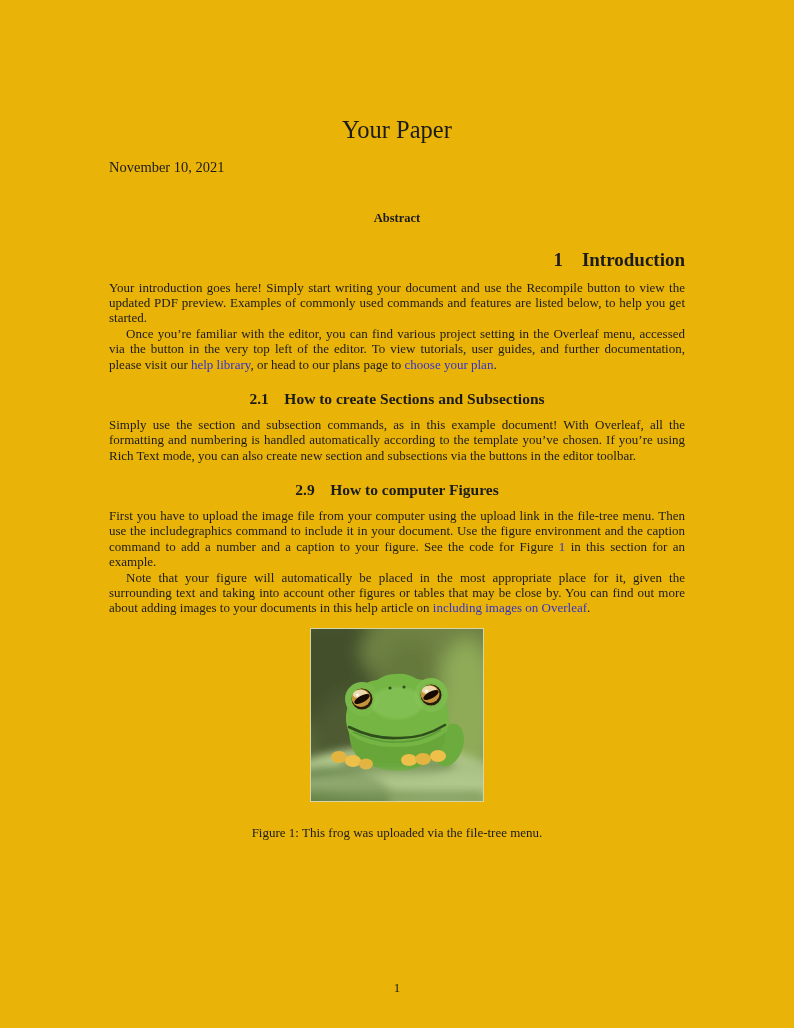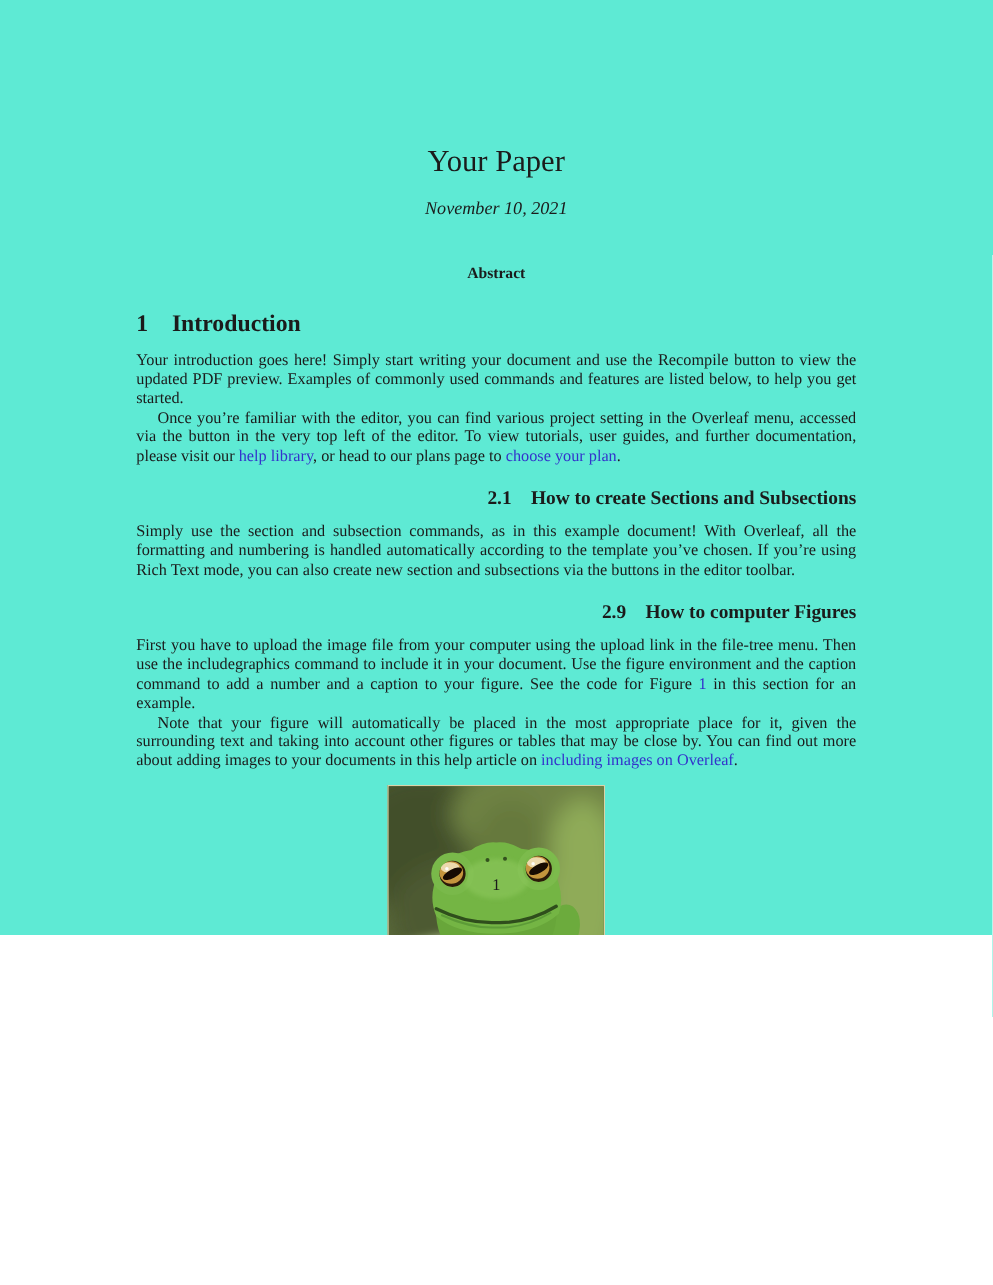--- a/index.html
+++ b/index.html
@@ -1,31 +1,31 @@
 <!DOCTYPE html>
 <html><head>
 <meta charset="utf-8">
 <style>
   html, body { margin: 0; padding: 0; background: #ffffff; }
   .page {
-    width: 794px; height: 748px; margin: 0 auto; position: relative;
-    background: #5eead4; color: #1b1b1b; overflow: hidden;
+    width: 794px; height: 1028px; margin: 0 auto; position: relative;
+    background: #eab308; color: #1b1b1b; overflow: hidden;
     font-family: "Liberation Serif", "DejaVu Serif", serif;
   }
   .content {
     width: 576px; margin: 0 auto; padding-top: 117px;
     font-size: 13px; line-height: 15.4px; text-align: justify;
   }
   .title { font-size: 24.5px; font-weight: 400; text-align: center; margin: 0; line-height: 1.1; }
   .author { font-size: 14.5px; text-align: center; margin-top: 19px; }
-  .date { font-size: 14.5px; text-align: center; margin-top: 16px; font-style: italic; }
+  .date { font-size: 14.5px; text-align: left; margin-top: 16px; }
   .abstract-heading { font-size: 12.5px; font-weight: 700; text-align: center; margin-top: 36px; }
   .abstract-text { margin: 8px 38px 0 38px; text-indent: 16px; }
-  h2.section { font-size: 19px; font-weight: 700; margin: 22px 0 9px 0; line-height: 1.15; text-align: left; }
-  h3.subsection { font-size: 15.5px; font-weight: 700; margin: 18px 0 9px 0; line-height: 1.15; text-align: right; }
+  h2.section { font-size: 19px; font-weight: 700; margin: 22px 0 9px 0; line-height: 1.15; text-align: right; }
+  h3.subsection { font-size: 15.5px; font-weight: 700; margin: 18px 0 9px 0; line-height: 1.15; text-align: center; }
   .num { margin-right: 1em; }
   p { margin: 0; }
   p.indent { text-indent: 17px; }
   .link { color: #3333CC; text-decoration: none; cursor: pointer; }
   .figure-wrap { margin-top: 12px; text-align: center; }
   .figure-frame { display: inline-block; border: 1px solid #d9d3a8; line-height: 0; background: #5c6c3c; }
   .caption { text-align: center; margin-top: 21px; font-size: 13px; line-height: 16px; }
   .pageno { position: absolute; bottom: 32px; left: 0; width: 100%; text-align: center; font-size: 13px; }
 </style>
 </head>

